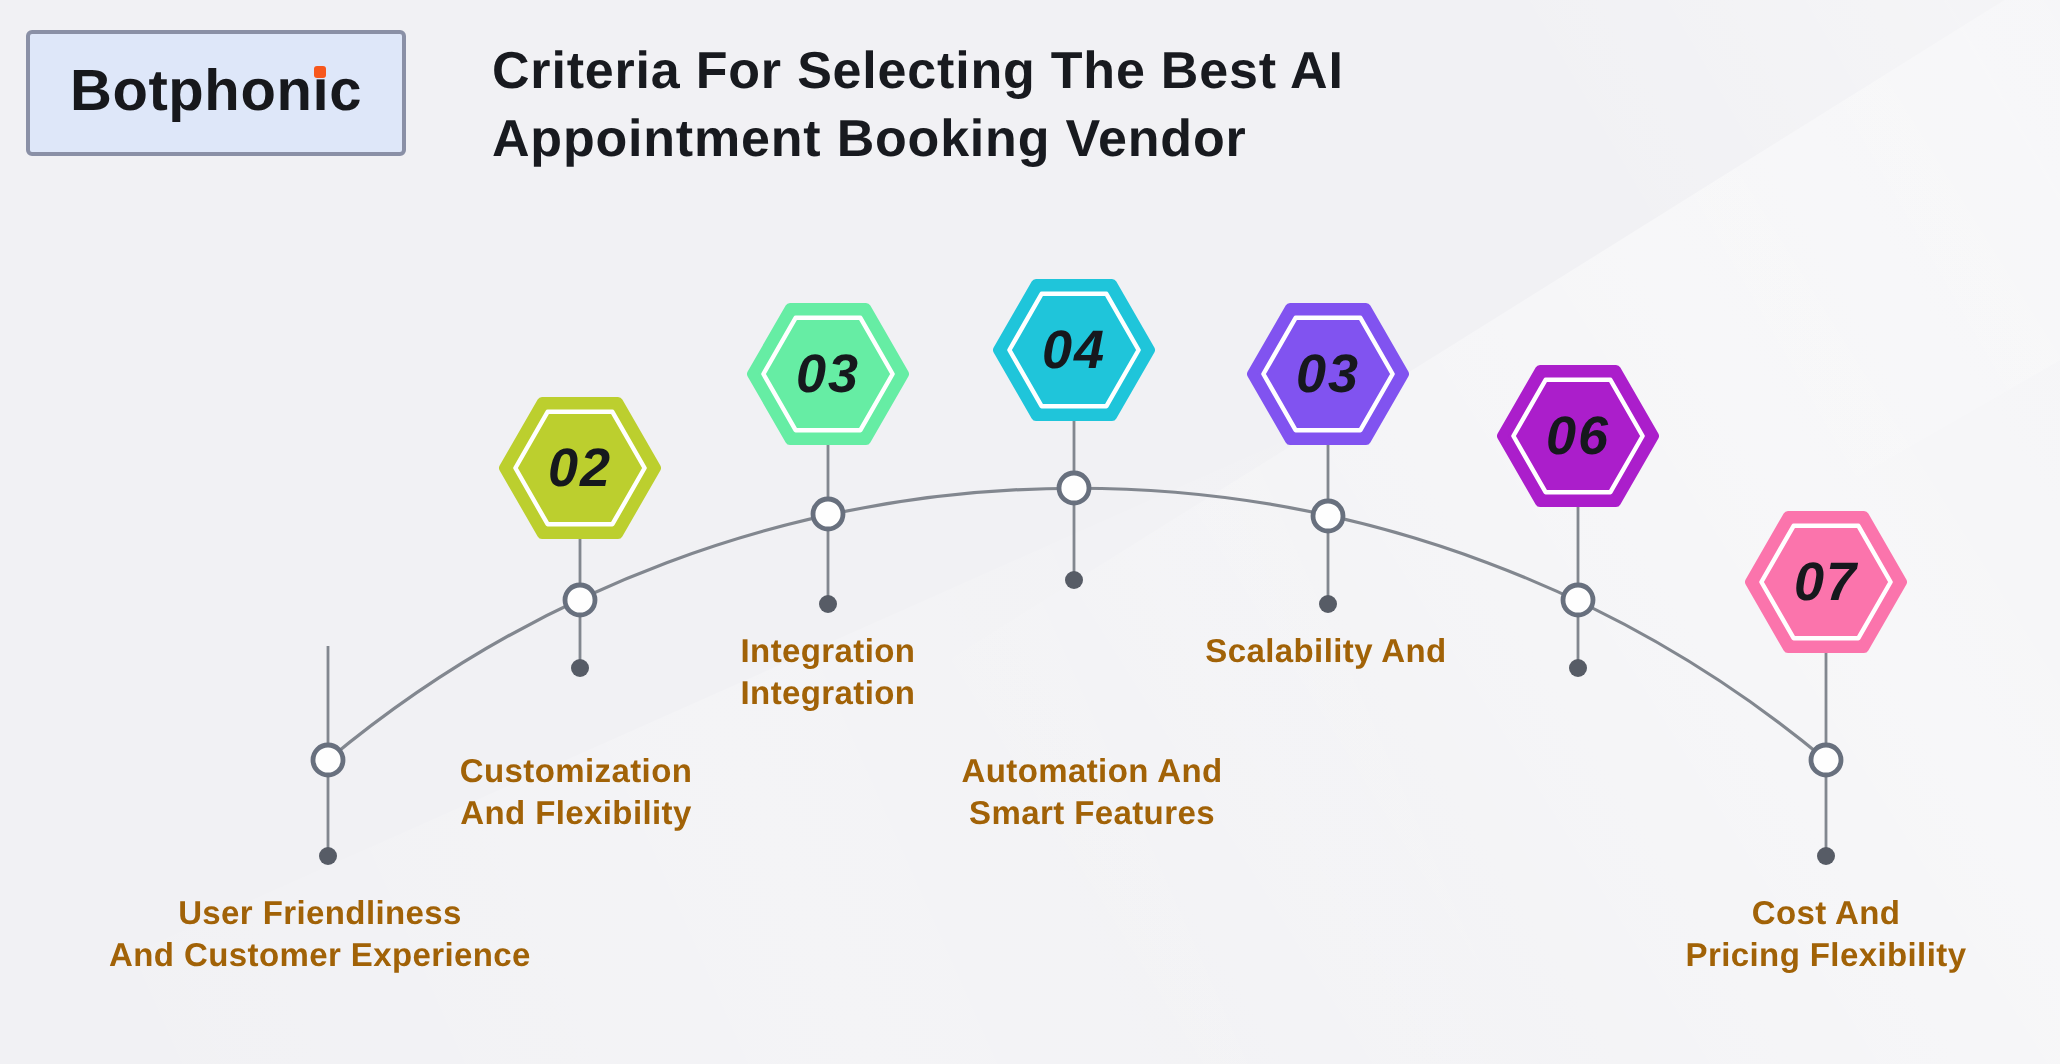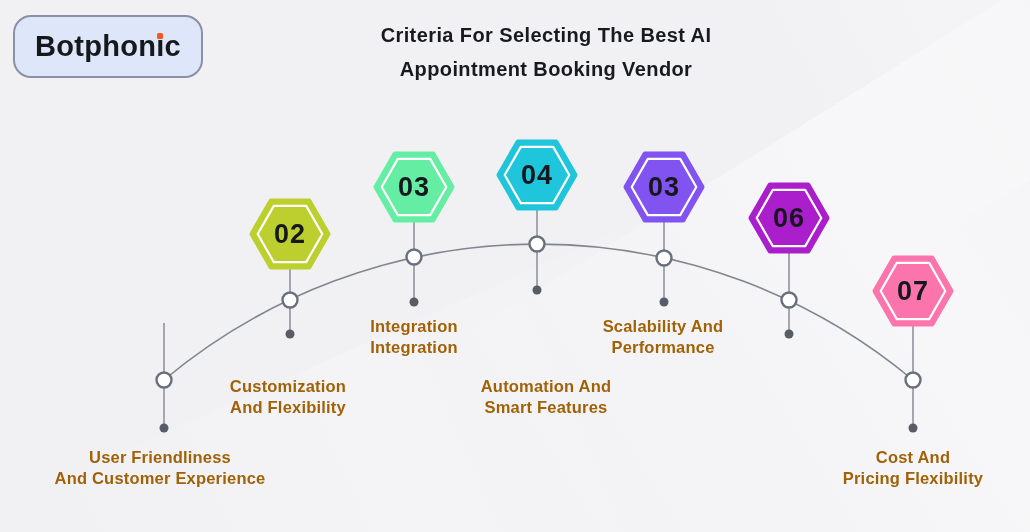--- a/index.html
+++ b/index.html
@@ -11,47 +11,47 @@
   .swoosh{position:absolute;pointer-events:none;}
   .s1{left:540px;top:40px;width:980px;height:640px;transform:rotate(-32deg);
       background:linear-gradient(90deg,rgba(255,255,255,0) 0%,rgba(255,255,255,.8) 45%,rgba(255,255,255,0) 100%);opacity:.55;}
   .s2{left:60px;top:330px;width:760px;height:420px;transform:rotate(-24deg);
       background:linear-gradient(90deg,rgba(255,255,255,0) 0%,rgba(255,255,255,.6) 50%,rgba(255,255,255,0) 100%);opacity:.35;}
   .s3{left:780px;top:-120px;width:420px;height:300px;transform:rotate(-30deg);
       background:linear-gradient(90deg,rgba(255,255,255,0),rgba(255,255,255,.5),rgba(255,255,255,0));opacity:.5;}
 
   .logo-box{
     position:absolute;left:13px;top:15px;width:190px;height:63px;
-    border:2px solid #8A90A6;border-radius:18px;
+    border:2px solid #8A90A6;border-radius:3px;
     display:flex;align-items:center;justify-content:center;box-sizing:border-box;
   }
   .logo-text{font-size:29px;font-weight:bold;color:#17181C;letter-spacing:.3px;white-space:nowrap;}
   .iwrap{position:relative;display:inline-block;}
   .tittle{position:absolute;left:50%;transform:translateX(-50%);top:3px;width:6px;height:6px;border-radius:1.5px;}
 
   .title{
-    position:absolute;left:246px;top:18px;width:600px;text-align:center;
-    font-size:20px;font-weight:bold;color:#181A1F;letter-spacing:.4px;line-height:34px;
+    position:absolute;left:246px;top:18px;width:600px;
+    font-size:26px;font-weight:bold;color:#181A1F;letter-spacing:.4px;line-height:34px;
   }
   .title span{display:block;}
 
   .underlay{position:absolute;left:0;top:0;}
   .arc{fill:none;stroke:#82878F;stroke-width:1.6;}
   .stem{stroke:#82878F;stroke-width:1.4;}
   .node{fill:#FEFEFE;stroke:#68707E;stroke-width:2.4;}
   .enddot{fill:#575C66;}
 
   .hex{position:absolute;width:82px;height:72px;}
   .hex svg{position:absolute;left:0;top:0;}
   .hex-outer{stroke-width:5;stroke-linejoin:round;}
   .hex-inner{fill:none;stroke:#FFFFFF;stroke-width:2.2;stroke-linejoin:round;}
   .hex-num{
     position:absolute;left:0;top:0;width:82px;height:72px;
     display:flex;align-items:center;justify-content:center;
-    font-size:27px;font-weight:bold;color:#16181D;letter-spacing:1px;
+    font-size:27px;font-weight:bold;color:#16181D;letter-spacing:1px;font-style:italic;
   }
 
   .label{position:absolute;width:340px;text-align:center;
     font-size:16.5px;font-weight:bold;color:#a16207;line-height:20.5px;letter-spacing:.2px;}
   .label span{display:block;}
 </style>
 </head>
 <body>
 
 <div class="canvas">
@@ -151,20 +151,19 @@
   <div class="label" style="left:244px;top:316px">
     <span>Integration</span>
     <span>Integration</span>
   </div>
   <div class="label" style="left:376px;top:376px">
     <span>Automation And</span>
     <span>Smart Features</span>
   </div>
   <div class="label" style="left:493px;top:316px">
     <span>Scalability And</span>
-    <span>Performance</span>
   </div>
   <div class="label" style="left:743px;top:447px">
     <span>Cost And</span>
     <span>Pricing Flexibility</span>
   </div>
 
 </div>
 
 </body></html>

